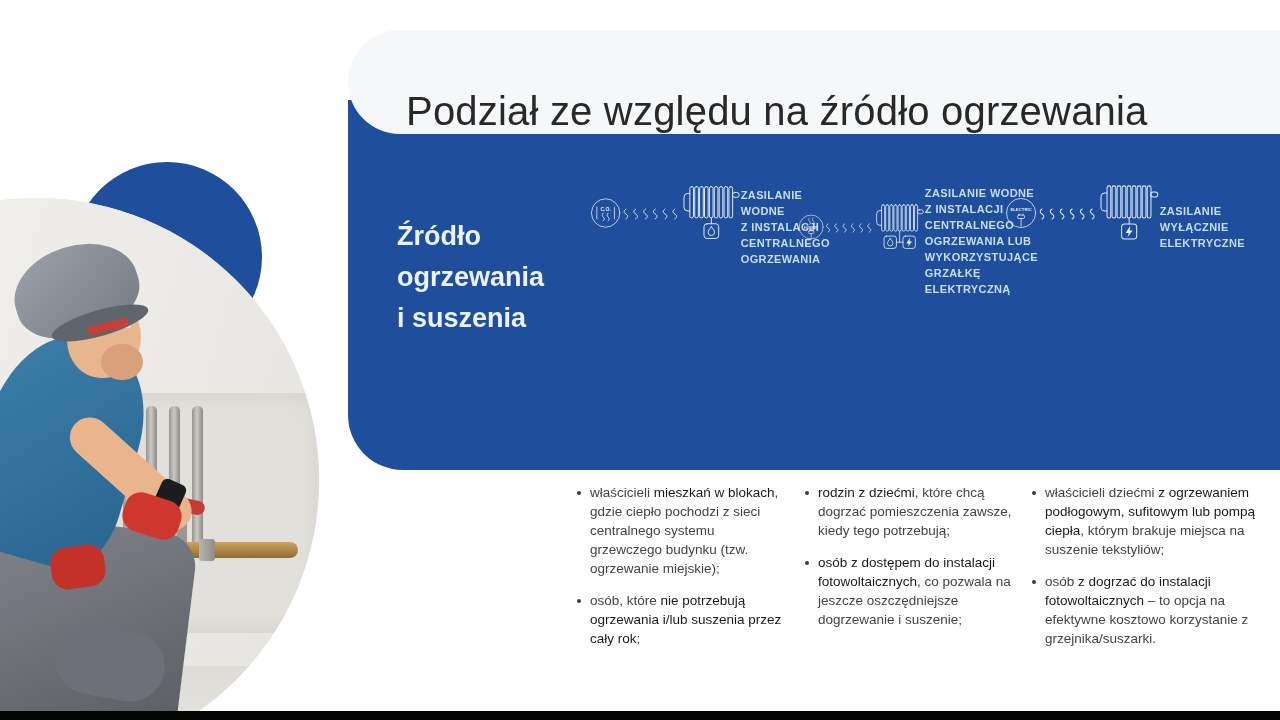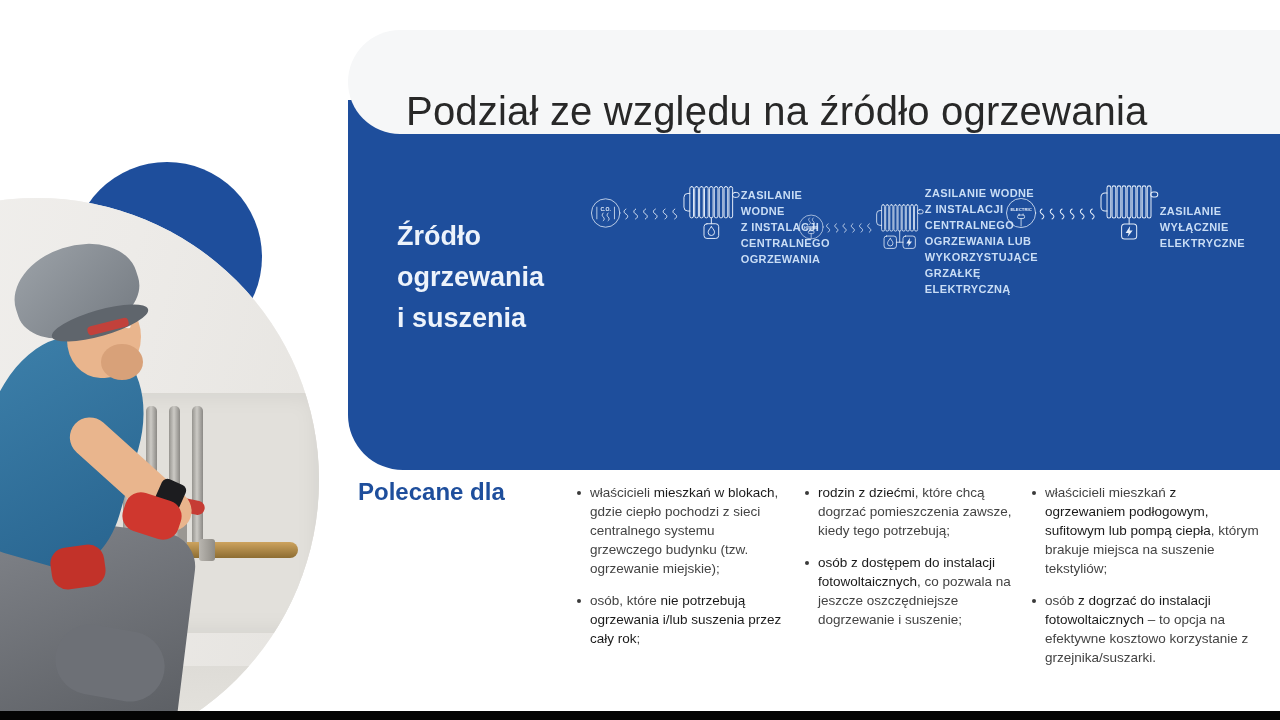--- a/index.html
+++ b/index.html
@@ -237,30 +237,29 @@
       <rect x="86" y="2" width="7.5" height="64" rx="3.7" class="icon-stroke"></rect>
       <rect x="96" y="2" width="7.5" height="64" rx="3.7" class="icon-stroke"></rect>
       <path d="M60 66 V78" class="icon-stroke"></path>
       <rect x="45" y="78" width="30" height="30" rx="6" class="icon-stroke"></rect>
       <path d="M62 82 L53 96 H59 L57 104 L67 91 H61 Z" class="glyph-fill"></path>
     </svg>
     <div class="heat-caption">ZASILANIE WYŁĄCZNIE
 ELEKTRYCZNE</div>
   </div>
 
-  <div class="recommended-heading">Polecane dla</div>
 
   <ul class="rec-col r1">
       <li><span>właścicieli </span><span class="b">mieszkań w blokach</span><span>, gdzie ciepło pochodzi z sieci centralnego systemu grzewczego budynku (tzw. ogrzewanie miejskie);</span></li>
       <li><span>osób, które </span><span class="b">nie potrzebują ogrzewania i/lub suszenia przez cały rok</span><span>;</span></li>
     </ul>
   <ul class="rec-col r2">
       <li><span class="b">rodzin z dziećmi</span><span>, które chcą dogrzać pomieszczenia zawsze, kiedy tego potrzebują;</span></li>
       <li><span class="b">osób z dostępem do instalacji fotowoltaicznych</span><span>, co pozwala na jeszcze oszczędniejsze dogrzewanie i suszenie;</span></li>
     </ul>
   <ul class="rec-col r3">
-      <li><span>właścicieli mieszkań </span><span class="b">z ogrzewaniem podłogowym, sufitowym lub pompą ciepła</span><span>, którym brakuje miejsca na suszenie tekstyliów;</span></li>
+      <li><span>właścicieli dziećmi </span><span class="b">z ogrzewaniem podłogowym, sufitowym lub pompą ciepła</span><span>, którym brakuje miejsca na suszenie tekstyliów;</span></li>
       <li><span>osób </span><span class="b">z dogrzać do instalacji fotowoltaicznych</span><span> – to opcja na efektywne kosztowo korzystanie z grzejnika/suszarki.</span></li>
     </ul>
 
   <div class="bottom-bar"></div>
 
 </div>
 
 </body></html>

